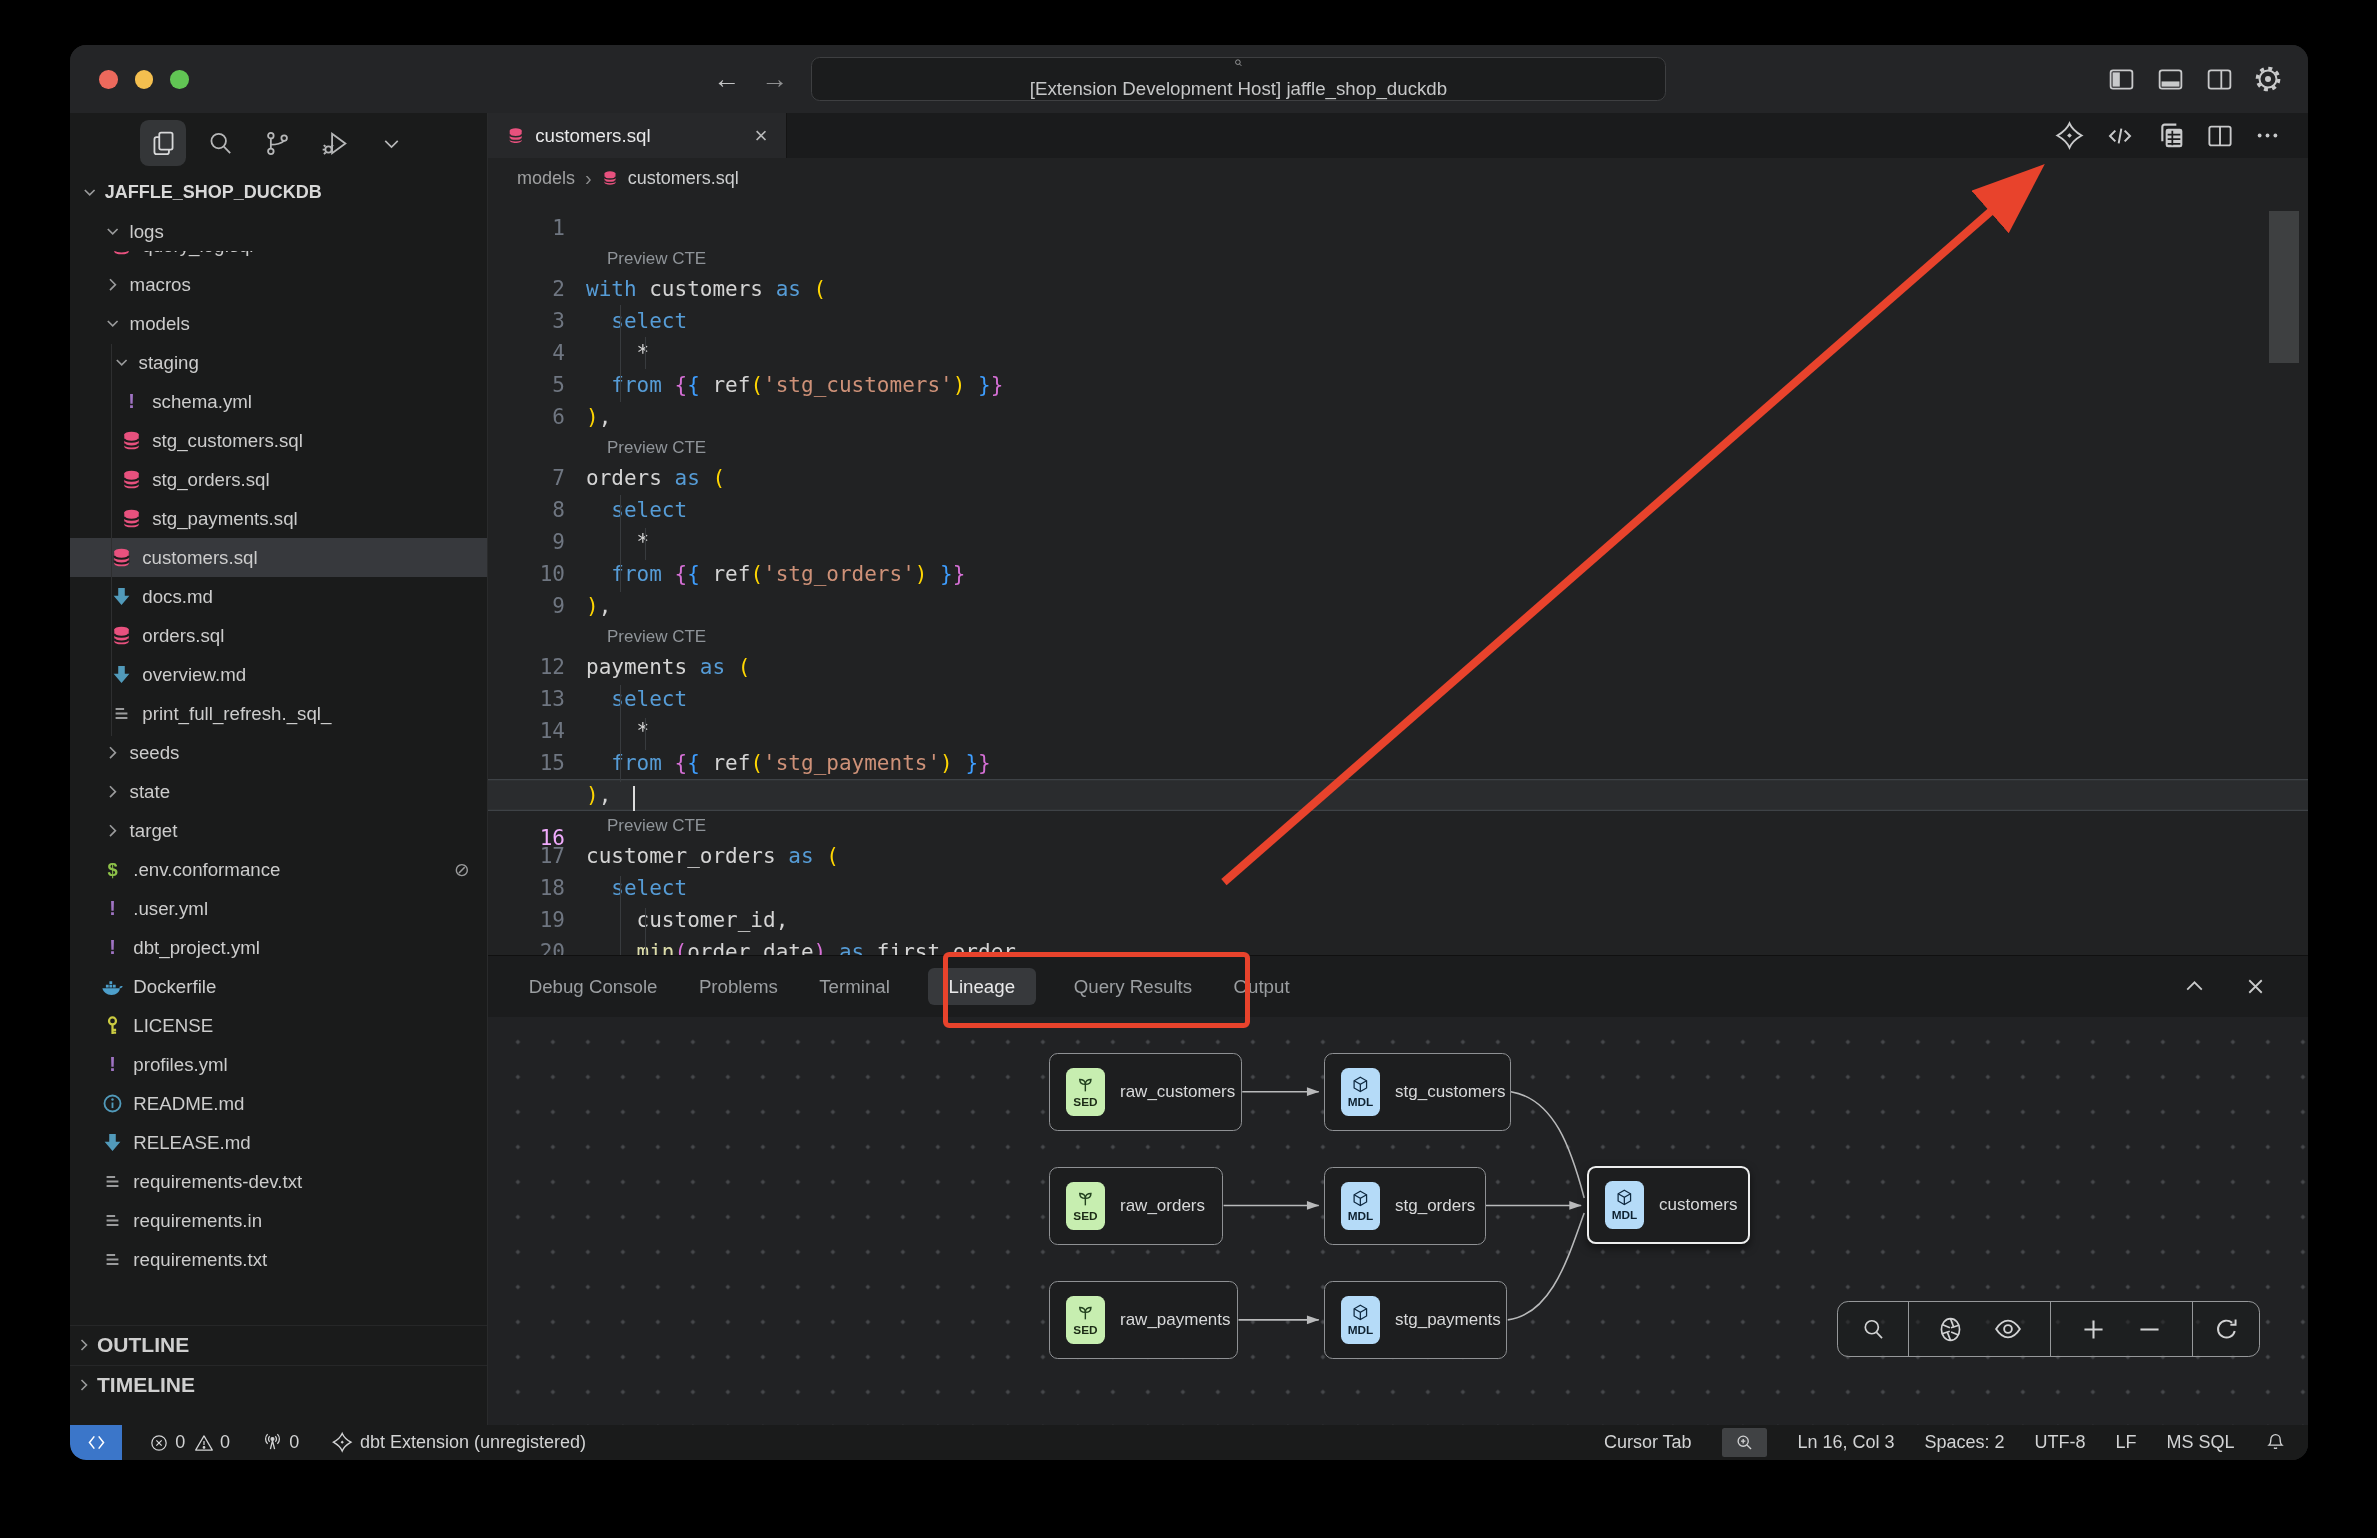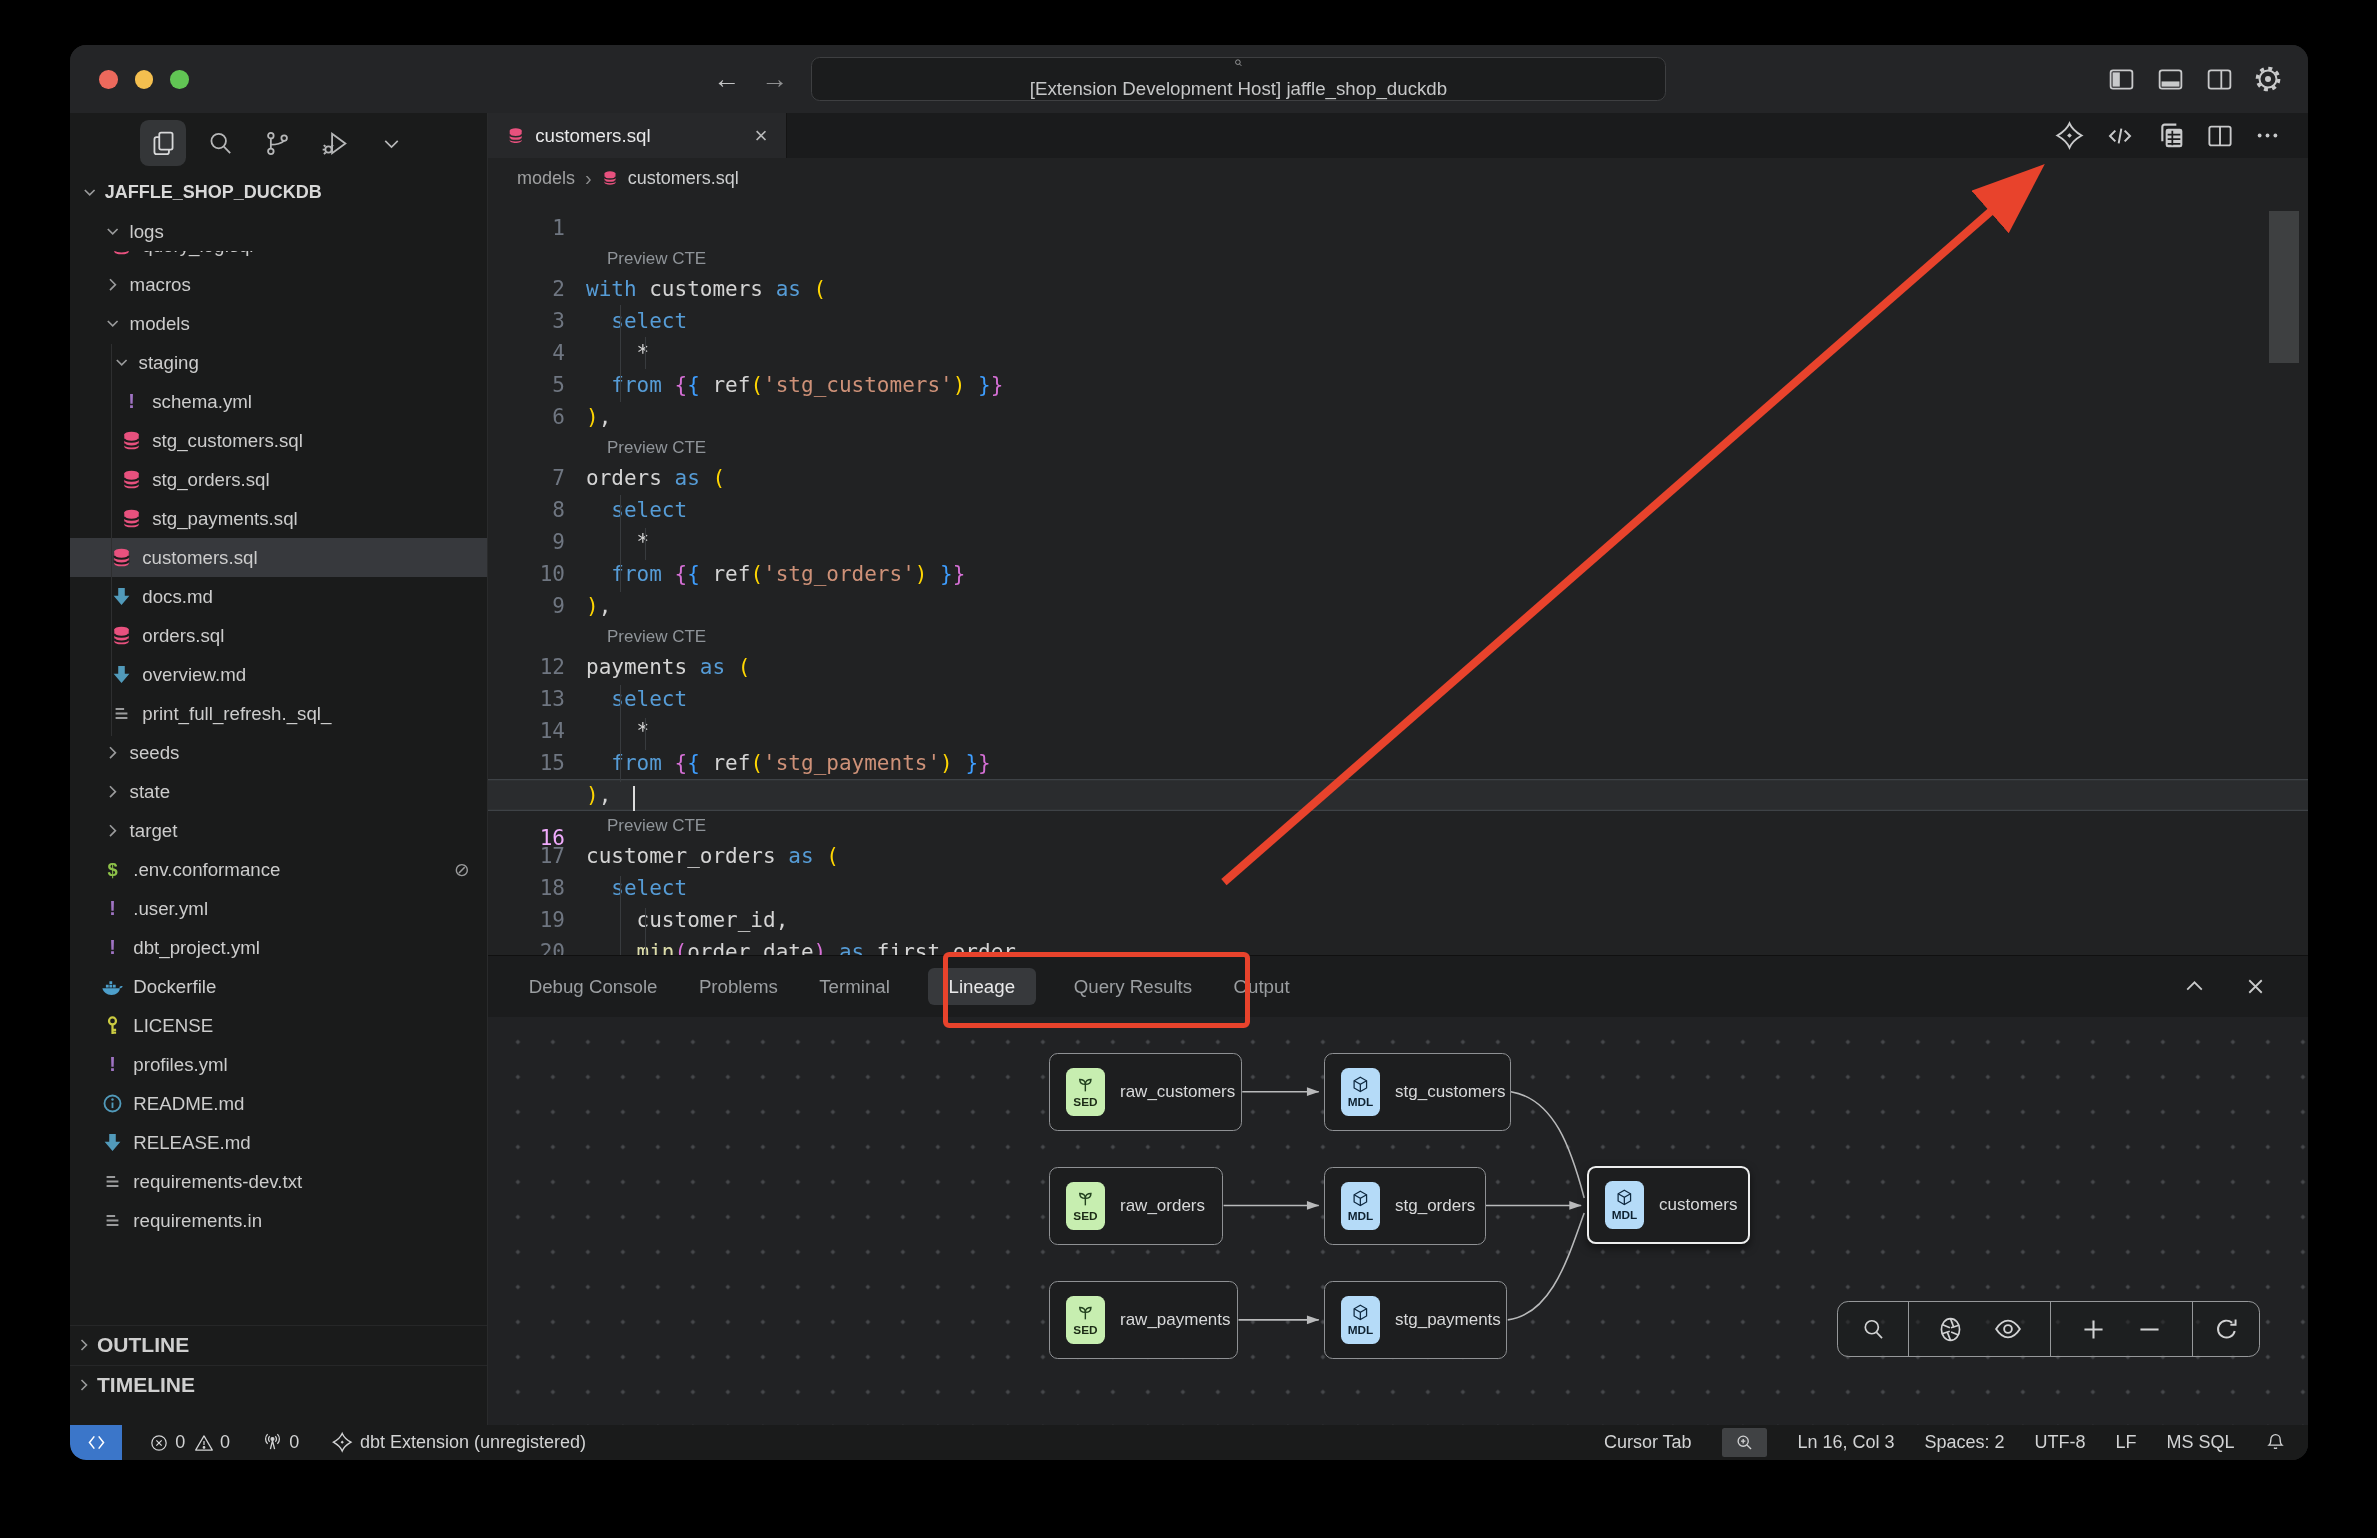--- a/index.html
+++ b/index.html
@@ -426,20 +426,28 @@
             <span class="lbl">requirements-dev.txt</span>
           </div>
           <div class="trow" style="padding-left: 31px;">
             <span class="ficon">
               <svg width="21" height="21" viewBox="0 0 32 32" fill="none" stroke="#9a9b9c" stroke-width="3">
                 <path d="M7 9h13M7 16h18M7 23h18"></path>
               </svg>
             </span>
             <span class="lbl">requirements.in</span>
           </div>
+          <div class="trow" style="padding-left: 31px;">
+            <span class="ficon">
+              <svg width="21" height="21" viewBox="0 0 32 32" fill="none" stroke="#9a9b9c" stroke-width="3">
+                <path d="M7 9h13M7 16h18M7 23h18"></path>
+              </svg>
+            </span>
+            <span class="lbl">requirements.txt</span>
+          </div>
         </div>
       <div class="treeguide" style="top:231px;height:392px;"></div>
       <div class="sections">
         <div class="section">
           <span class="chev">
               <svg width="16" height="16" viewBox="0 0 16 16" fill="none" stroke="#9a9b9c" stroke-width="1.6">
                 <path d="M5.5 3l5 5-5 5"></path>
               </svg>
             </span>
           <span>OUTLINE</span>

